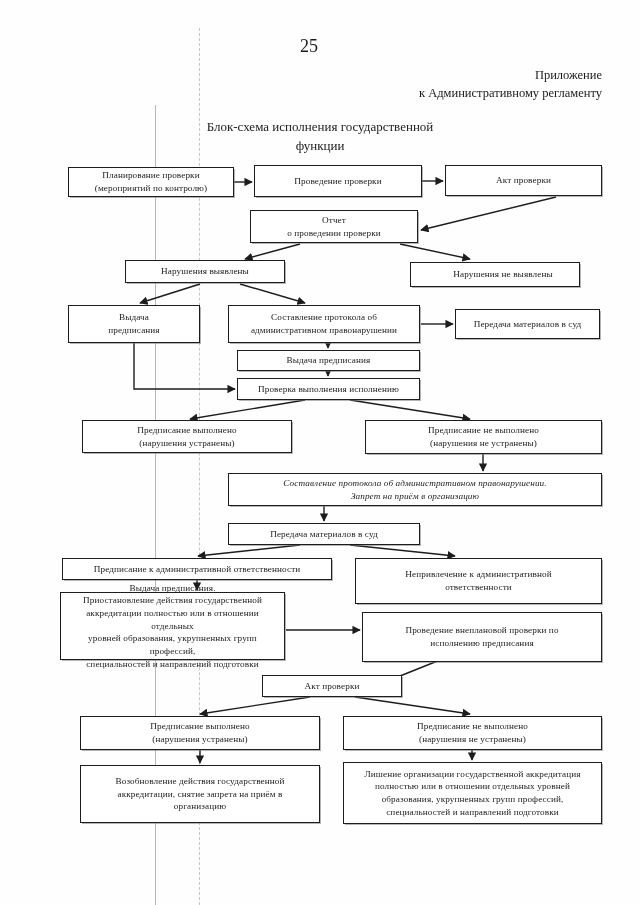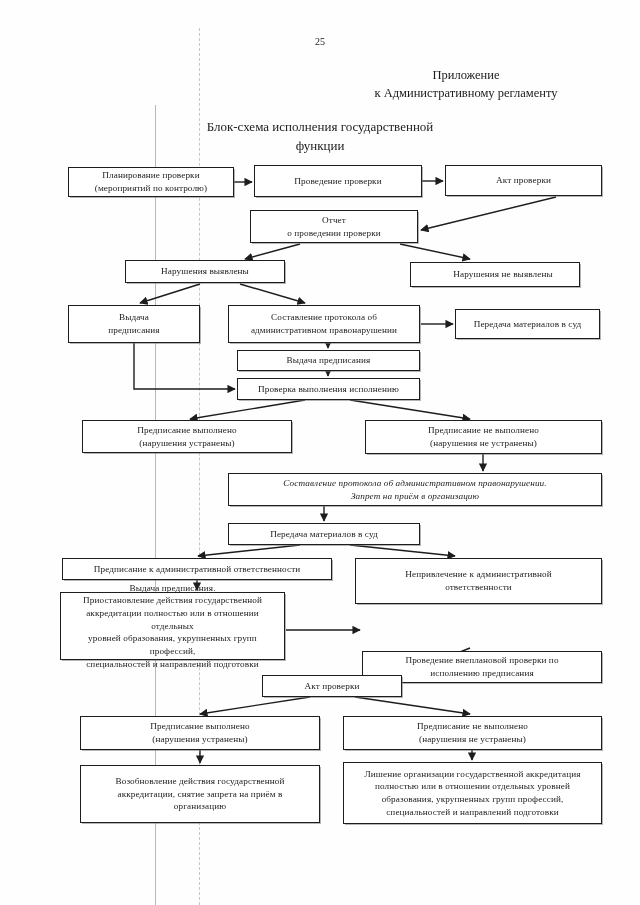--- a/index.html
+++ b/index.html
@@ -20,28 +20,28 @@
   .scanline {
     position: absolute;
     width: 0;
     border-left: 1px solid #b9b9b9;
   }
   .scanline.dashed {
     border-left: 1px dashed #c6c6c6;
   }
   .page-number {
     position: absolute;
-    font-size: 10px;
-    text-align: center;
+    font-size: 18px;
+    text-align: left;
   }
   .hdr {
     position: absolute;
     font-size: 12.5px;
     line-height: 1.45;
-    text-align: center;
+    text-align: right;
     white-space: pre-line;
   }
   .title {
     position: absolute;
     font-size: 13px;
     line-height: 1.45;
     text-align: center;
     white-space: pre-line;
   }
   .node {
@@ -167,21 +167,21 @@
 Запрет на приём в организацию</div>
       <div class="node" style="left: 228px; top: 523px; width: 192px; height: 22px;">Передача материалов в суд</div>
       <div class="node" style="left: 62px; top: 558px; width: 270px; height: 22px;">Предписание к административной ответственности</div>
       <div class="node" style="left: 355px; top: 558px; width: 247px; height: 46px;">Непривлечение к административной
 ответственности</div>
       <div class="node" style="left: 60px; top: 592px; width: 225px; height: 68px;">Выдача предписания.
 Приостановление действия государственной
 аккредитации полностью или в отношении отдельных
 уровней образования, укрупненных групп профессий,
 специальностей и направлений подготовки</div>
-      <div class="node" style="left: 362px; top: 612px; width: 240px; height: 32px; margin-top: 39px;">Проведение внеплановой проверки по
+      <div class="node" style="left: 362px; top: 612px; width: 240px; height: 50px;">Проведение внеплановой проверки по
 исполнению предписания</div>
       <div class="node" style="left: 262px; top: 675px; width: 140px; height: 22px;">Акт проверки</div>
       <div class="node" style="left: 80px; top: 716px; width: 240px; height: 34px;">Предписание выполнено
 (нарушения устранены)</div>
       <div class="node" style="left: 343px; top: 716px; width: 259px; height: 34px;">Предписание не выполнено
 (нарушения не устранены)</div>
       <div class="node" style="left: 80px; top: 765px; width: 240px; height: 58px;">Возобновление действия государственной
 аккредитации, снятие запрета на приём в
 организацию</div>
       <div class="node" style="left: 343px; top: 762px; width: 259px; height: 62px;">Лишение организации государственной аккредитация

